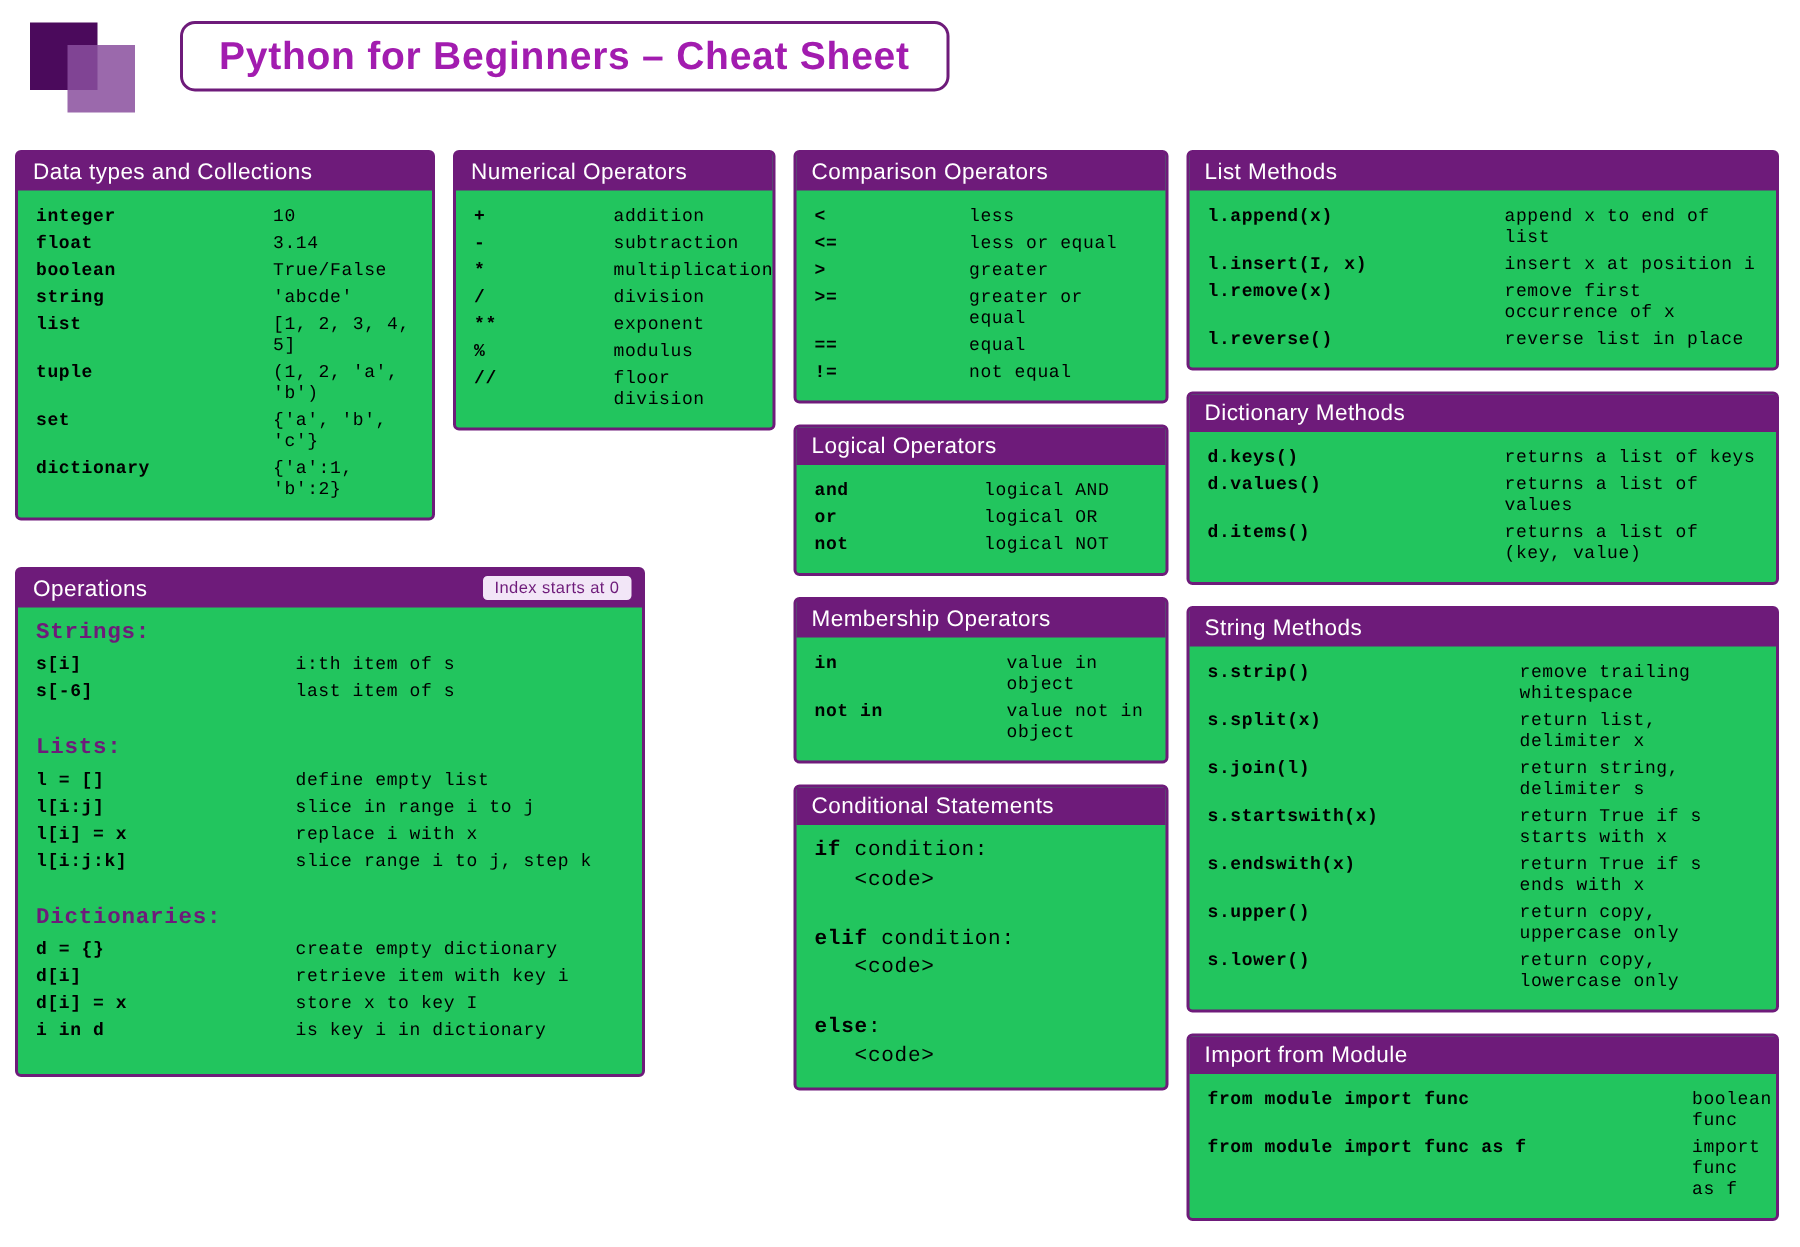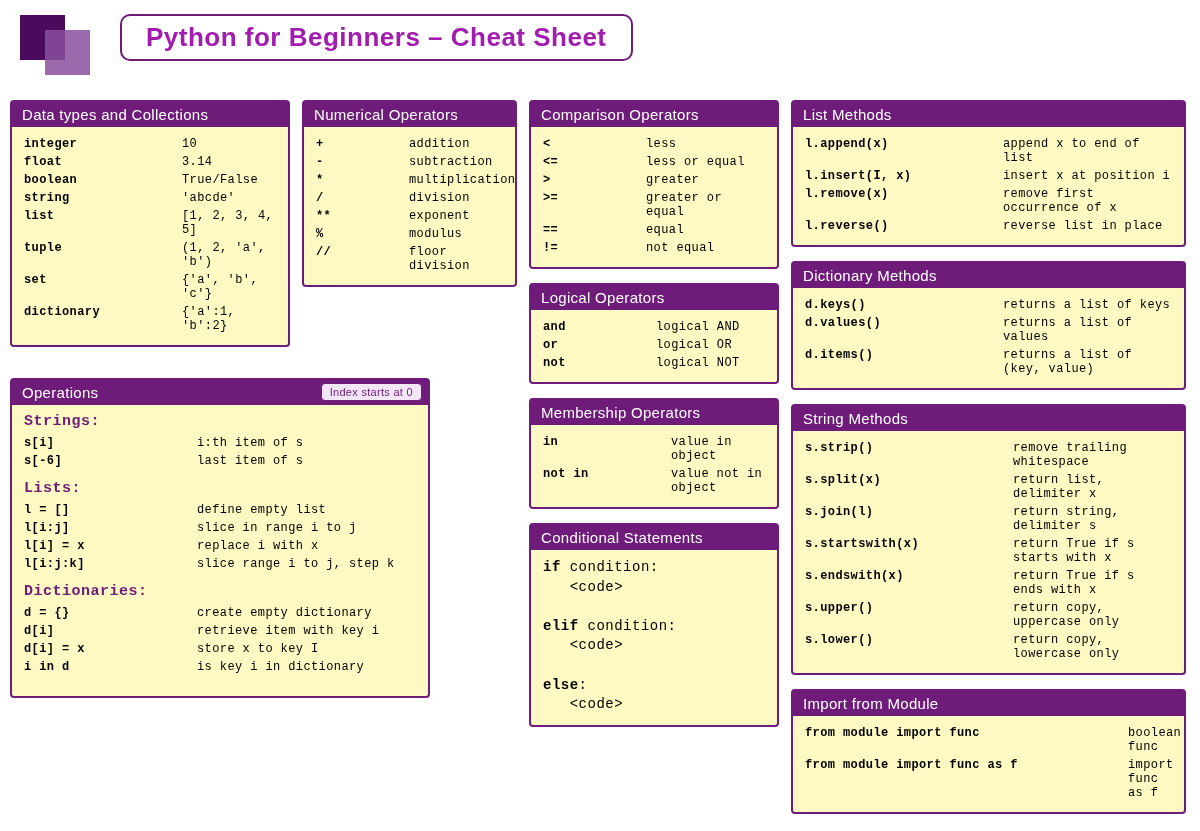--- a/index.html
+++ b/index.html
@@ -55,21 +55,21 @@
   .col { }
   .col-a { width: 280px; }
   .col-b { width: 215px; }
   .col-c { width: 250px; }
   .col-d { width: 395px; }
 
   .card {
     border: 2px solid #6e1b7a;
     border-radius: 4px;
     margin-bottom: 14px;
-    background: #fef9c3;
+    background: #22c55e;
     position: relative;
     overflow: visible;
   }
   .card-header {
     background: #6e1b7a;
     color: #fff;
     padding: 4px 10px;
     font-size: 15px;
     font-weight: 500;
     letter-spacing: 0.3px;
@@ -104,21 +104,21 @@
   .row .v {
     font-weight: 400;
     flex: 1;
     margin-left: 48px;
   }
   .section-title {
     font-family: "Consolas","Courier New",monospace;
     font-weight: 700;
     color: #6e1b7a;
     font-size: 15px;
-    margin-top: 0;
+    margin-top: 10px;
     margin-bottom: 4px;
     letter-spacing: 0.5px;
   }
   .section-title:first-child { margin-top: 0; }
 
   .codeblock {
     font-family: "Consolas","Courier New",monospace;
     font-size: 14px;
     white-space: pre;
     letter-spacing: 0.5px;

